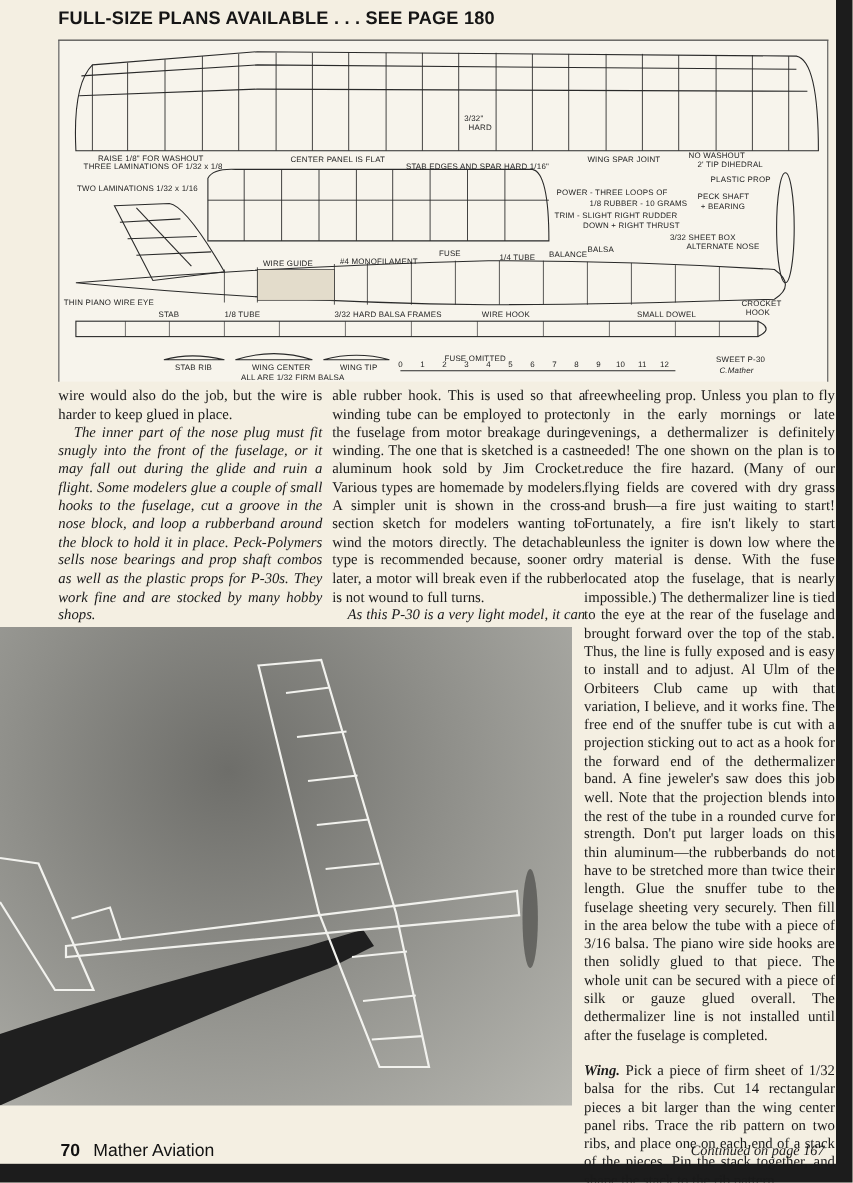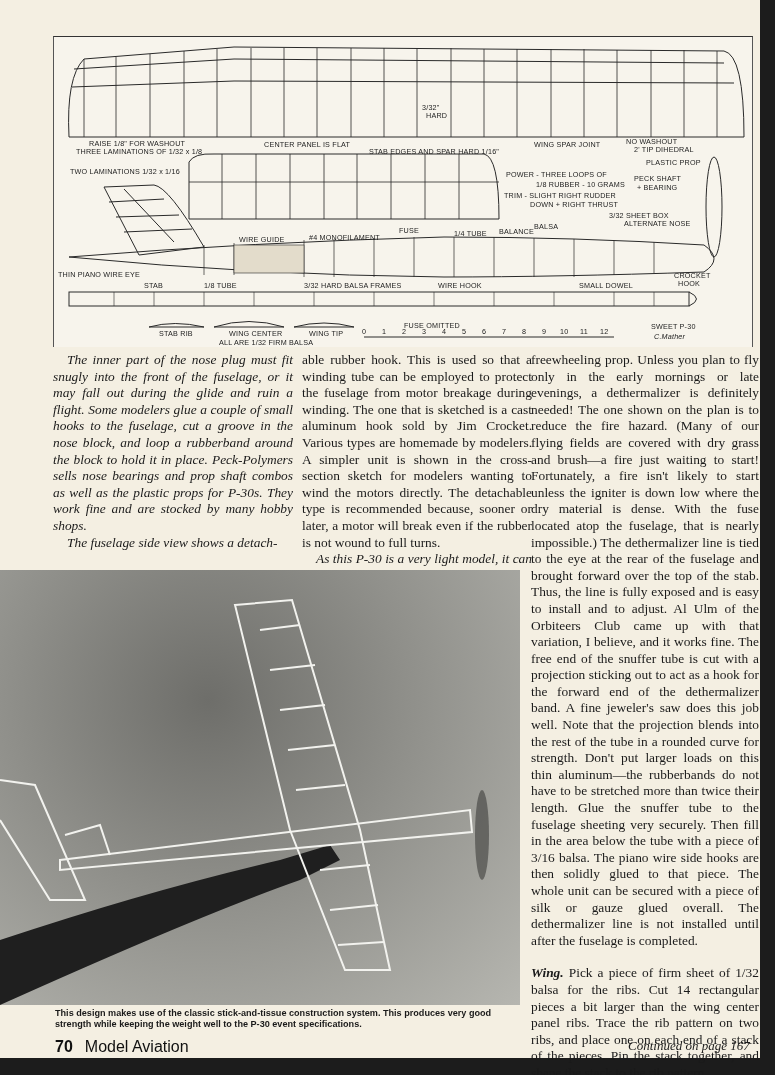--- a/index.html
+++ b/index.html
@@ -21,20 +21,21 @@
   .folio { position:absolute; left:55px; top:1038px; font-family:"Liberation Sans", sans-serif; font-size:16px; color:#111; white-space:nowrap; }
   .folio b { margin-right:12px;margin-top:28px; }
   .cont { position:absolute; left:628px; top:1014px; font-family:"Liberation Serif", serif; font-style:italic; font-size:13px; color:#1a1a1a;margin-top:24px; }
   .bold { font-weight:bold;font-style:italic; }
 </style>
 </head>
 <body>
 
 <div class="page">
 
+  <div class="header">FULL-SIZE PLANS AVAILABLE . . . SEE PAGE 180</div>
 
   <div class="plans">
     <svg width="698" height="310" viewBox="0 0 698 310">
       <g stroke="#2a2a2a" fill="none" stroke-width="1">
 
         <path d="M15,100 Q12,40 30,22 L180,10 L670,14 Q690,18 690,100 Z"></path>
         <path d="M20,32 L180,22 L670,26"></path>
         <path d="M18,50 L180,44 L680,46"></path>
         <g stroke-width="0.8">
           <line x1="30" y1="22" x2="30" y2="100"></line>
@@ -171,20 +172,21 @@
         <text class="lbl" x="468" y="297">8</text>
         <text class="lbl" x="488" y="297">9</text>
         <text class="lbl" x="506" y="297">10</text>
         <text class="lbl" x="526" y="297">11</text>
         <text class="lbl" x="546" y="297">12</text>
       </g>
     </svg>
   </div>
 
   <div class="col col1">
+    <p>wire would also do the job, but the wire is harder to keep glued in place.</p>
     <p class="ind">The inner part of the nose plug must fit snugly into the front of the fuselage, or it may fall out during the glide and ruin a flight. Some modelers glue a couple of small hooks to the fuselage, cut a groove in the nose block, and loop a rubberband around the block to hold it in place. Peck-Polymers sells nose bearings and prop shaft combos as well as the plastic props for P-30s. They work fine and are stocked by many hobby shops.</p>
     <p class="ind">The fuselage side view shows a detach-</p>
   </div>
 
   <div class="col col2">
     <p>able rubber hook. This is used so that a winding tube can be employed to protect the fuselage from motor breakage during winding. The one that is sketched is a cast aluminum hook sold by Jim Crocket. Various types are homemade by modelers. A simpler unit is shown in the cross-section sketch for modelers wanting to wind the motors directly. The detachable type is recommended because, sooner or later, a motor will break even if the rubber is not wound to full turns.</p>
     <p class="ind">As this P-30 is a very light model, it can soar quite well even with the drag of a</p>
   </div>
 
   <div class="col col3">
@@ -207,16 +209,15 @@
         <line x1="330" y1="340" x2="378" y2="335"></line>
           <line x1="338" y1="375" x2="384" y2="372"></line>
         <path d="M60,290 L470,240 L472,262 L60,300 Z"></path>
         <path d="M0,210 L35,215 L85,330 L50,330 L0,250"></path>
         <path d="M65,265 L100,255 L110,285"></path>
       </g>
       <ellipse cx="482" cy="265" rx="7" ry="45" fill="#4b4b48" opacity="0.7"></ellipse>
     </svg>
   </div>
 
-  <div class="caption">This design makes use of the classic stick-and-tissue construction system. This produces very good strength while keeping the weight well to the P-30 event specifications.</div>
   <div class="cont">Continued on page 167</div>
-  <div class="folio"><b>70</b><span>Model Aviation</span></div>
+  <div class="folio"><b>70</b><span>Mather Aviation</span></div>
 </div>
 
 </body></html>

